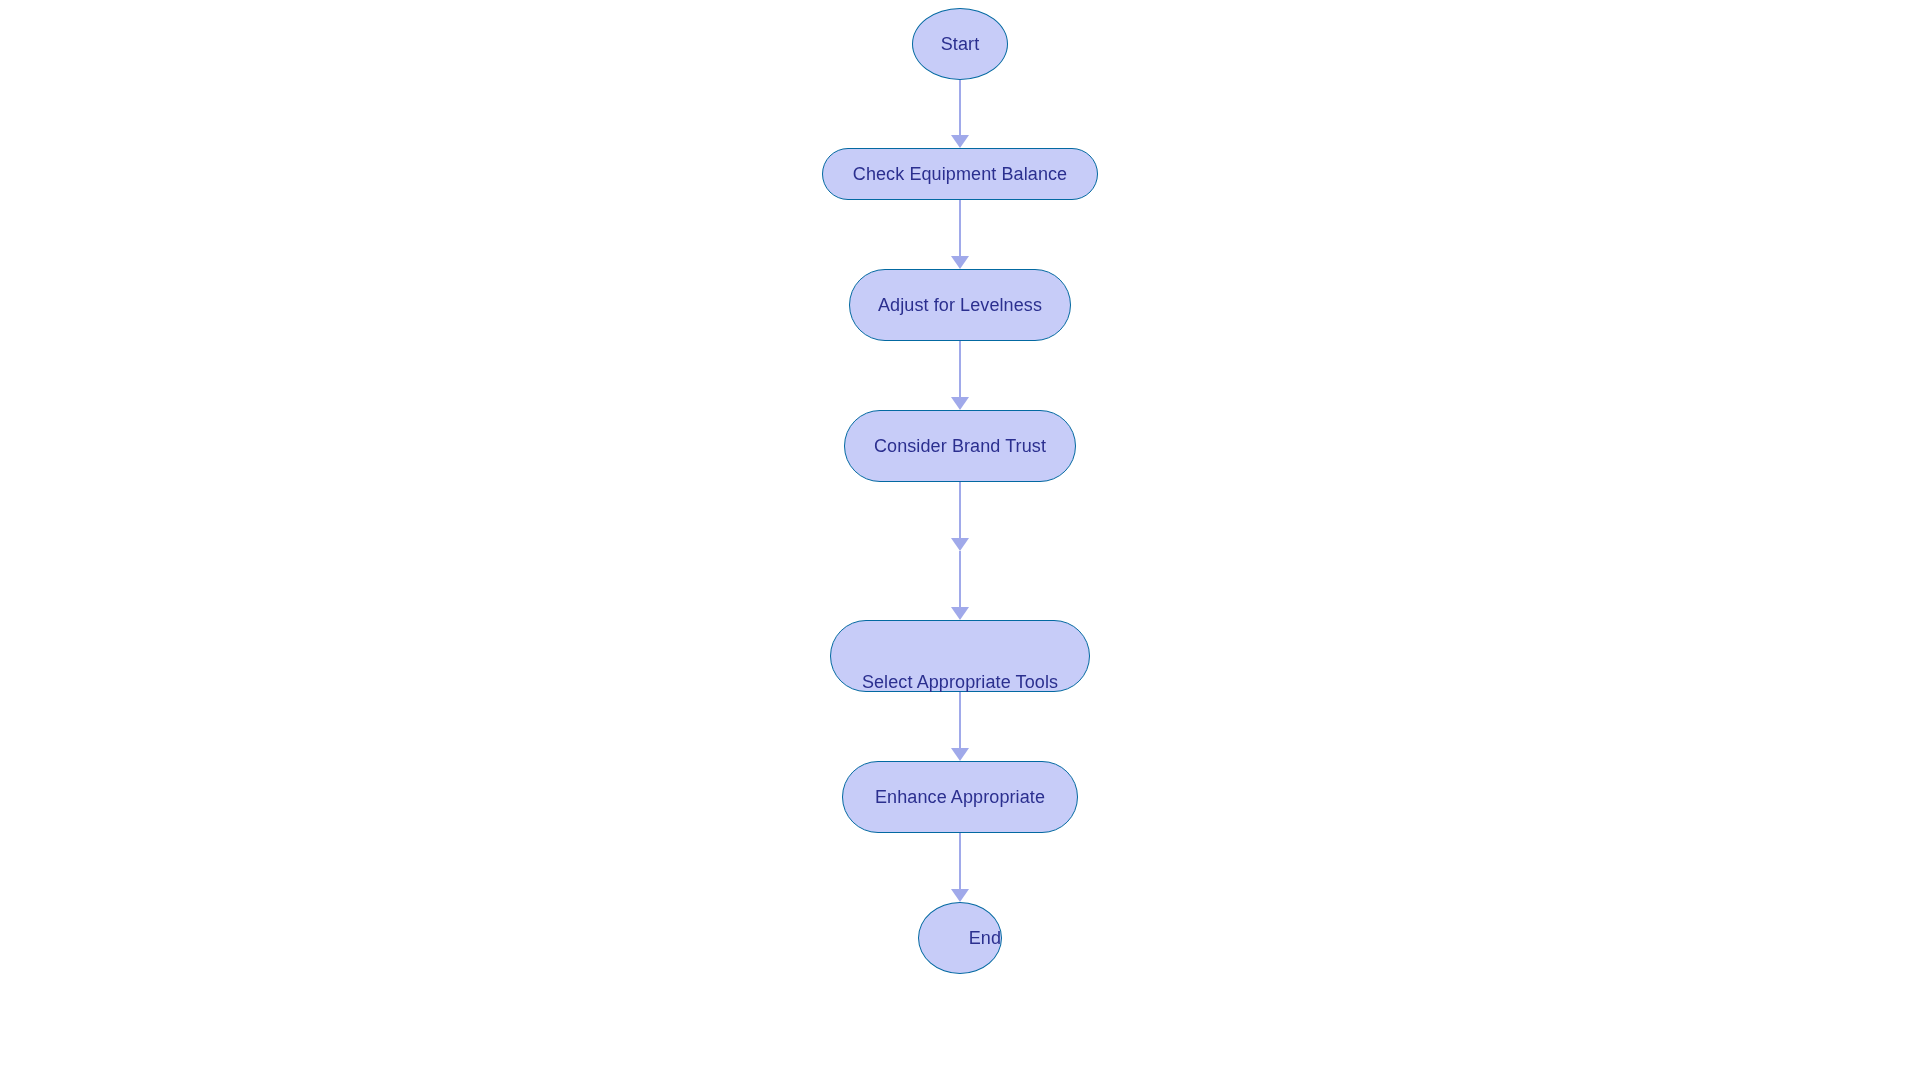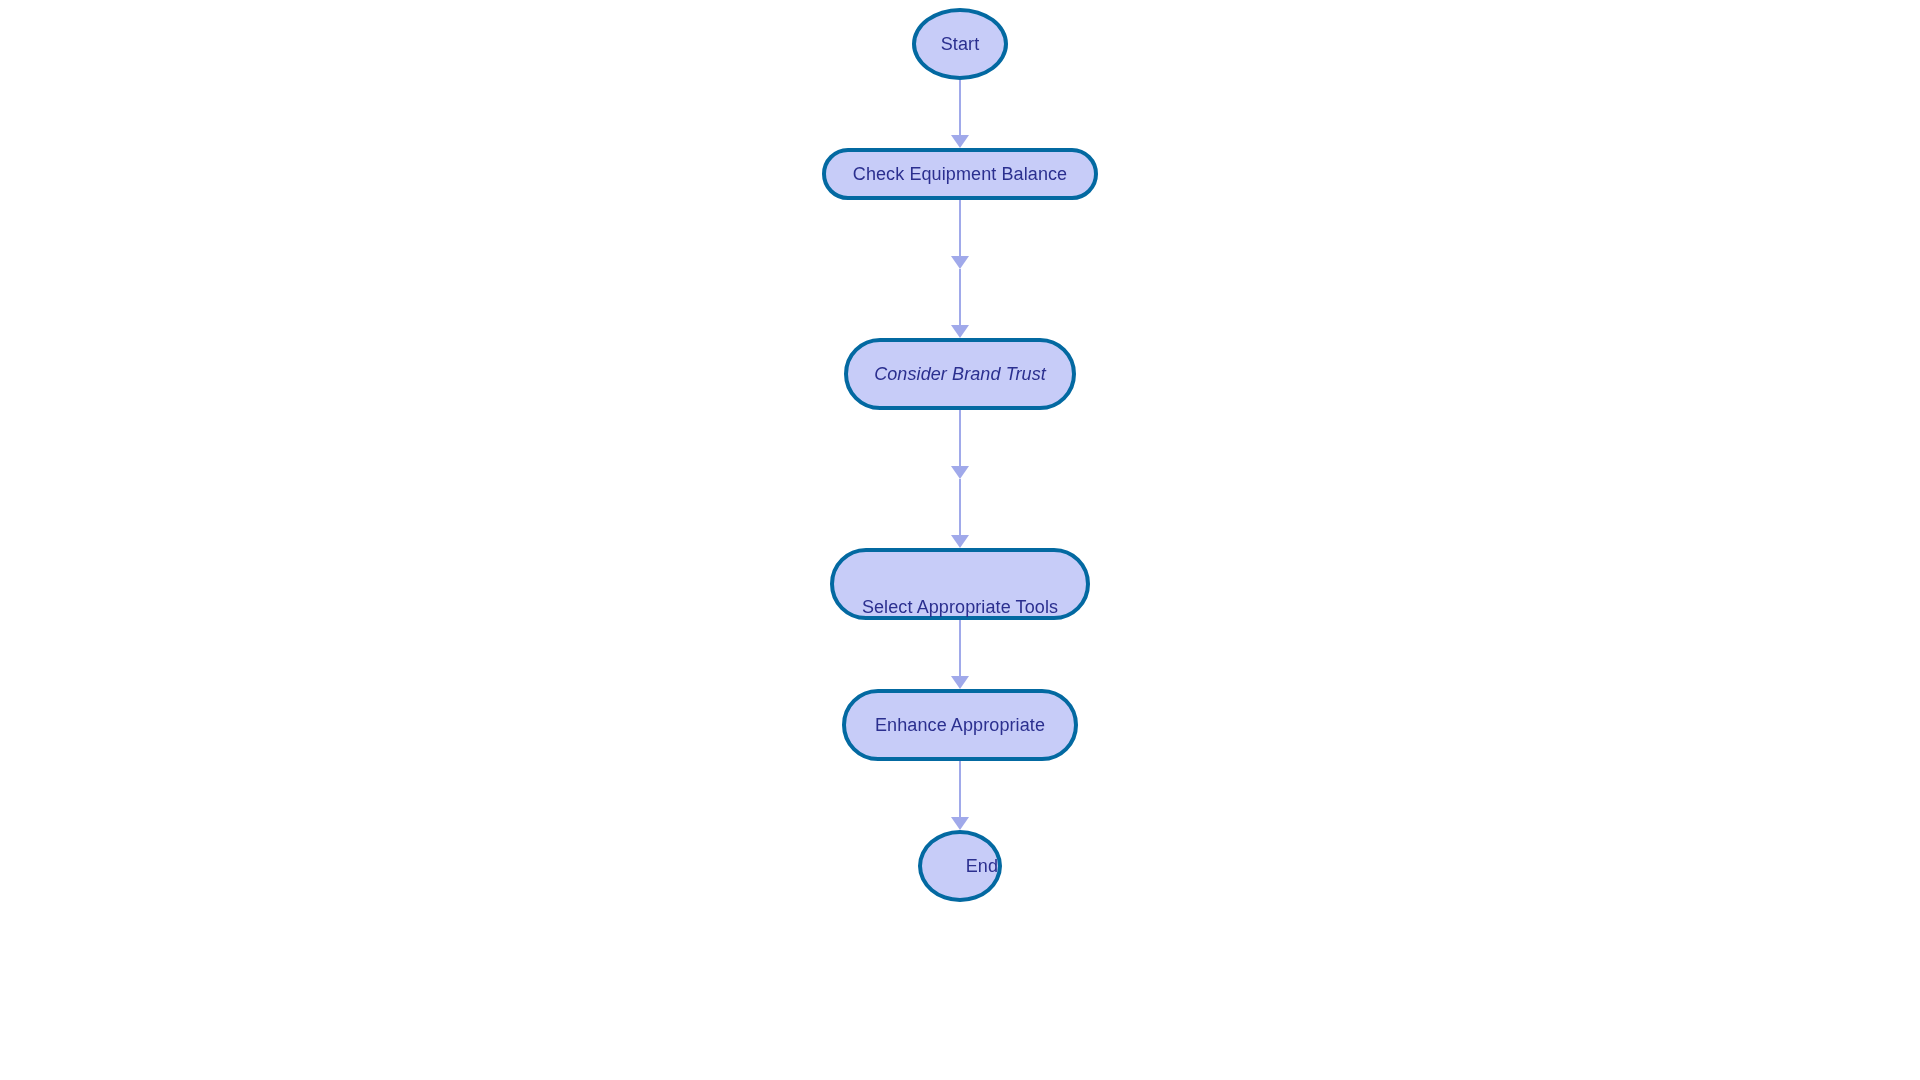--- a/index.html
+++ b/index.html
@@ -30,21 +30,21 @@
     align-items: center;
   }
 
   .node {
     position: relative;
     box-sizing: border-box;
     display: flex;
     align-items: center;
     justify-content: center;
     background: #c7ccf8;
-    border: 4px solid #0369a1;
+    border: 1px solid #0369a1;
     color: #2b2f8f;
     font-family: "Liberation Sans", sans-serif;
     font-size: 18px;
     letter-spacing: 0.1px;
     white-space: nowrap;
     user-select: none;
   }
 
   .node-label {
     pointer-events: none;
@@ -101,27 +101,30 @@
 
     <div class="node process" style="width:276px;height:52px;">
       <span class="node-label">Check Equipment Balance</span>
     </div>
 
     <div class="connector" style="height:69px;">
       <div class="connector-line"></div>
       <div class="connector-head"></div>
     </div>
 
+    <div class="node process" style="width:222px;height:72px;">
+      <span class="node-label">Adjust for Levelness</span>
+    </div>
 
     <div class="connector" style="height:69px;">
       <div class="connector-line"></div>
       <div class="connector-head"></div>
     </div>
 
-    <div class="node process" style="width:232px;height:72px;font-style:italic;">
+    <div class="node process" style="width:232px;height:72px;">
       <span class="node-label">Consider Brand Trust</span>
     </div>
 
     <div class="connector" style="height:69px;">
       <div class="connector-line"></div>
       <div class="connector-head"></div>
     </div>
 
 
     <div class="connector" style="height:69px;">

